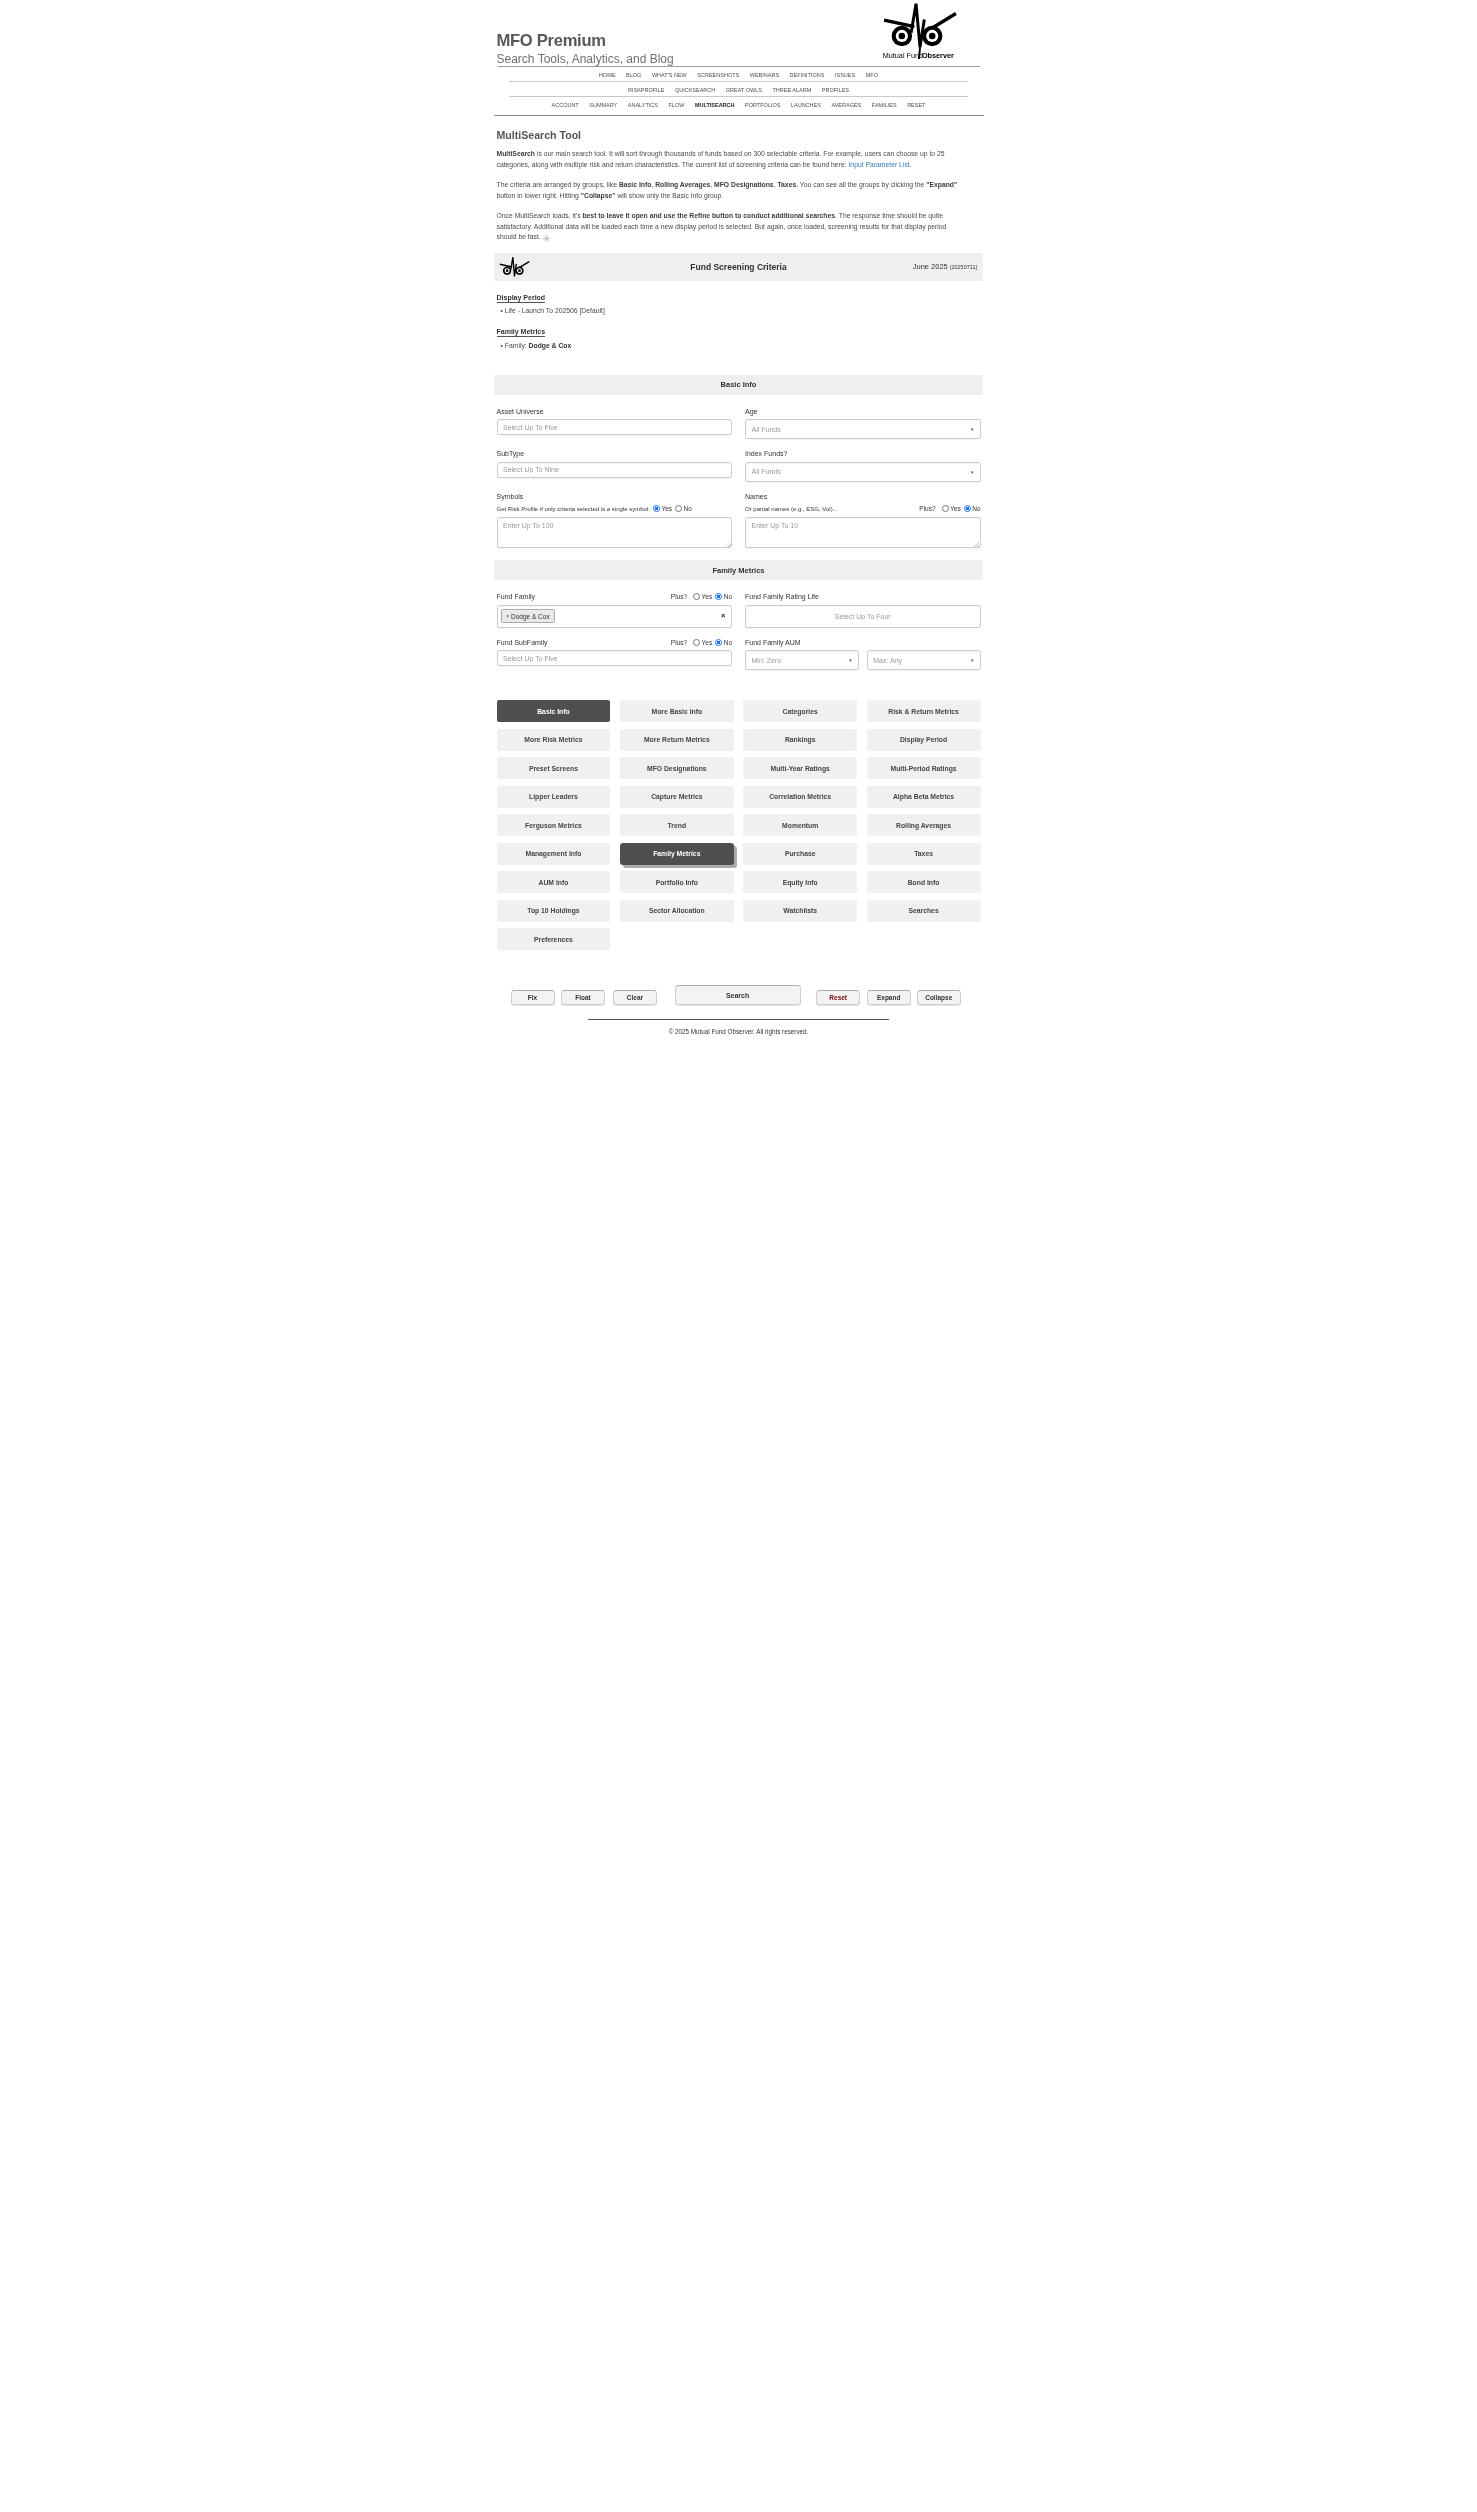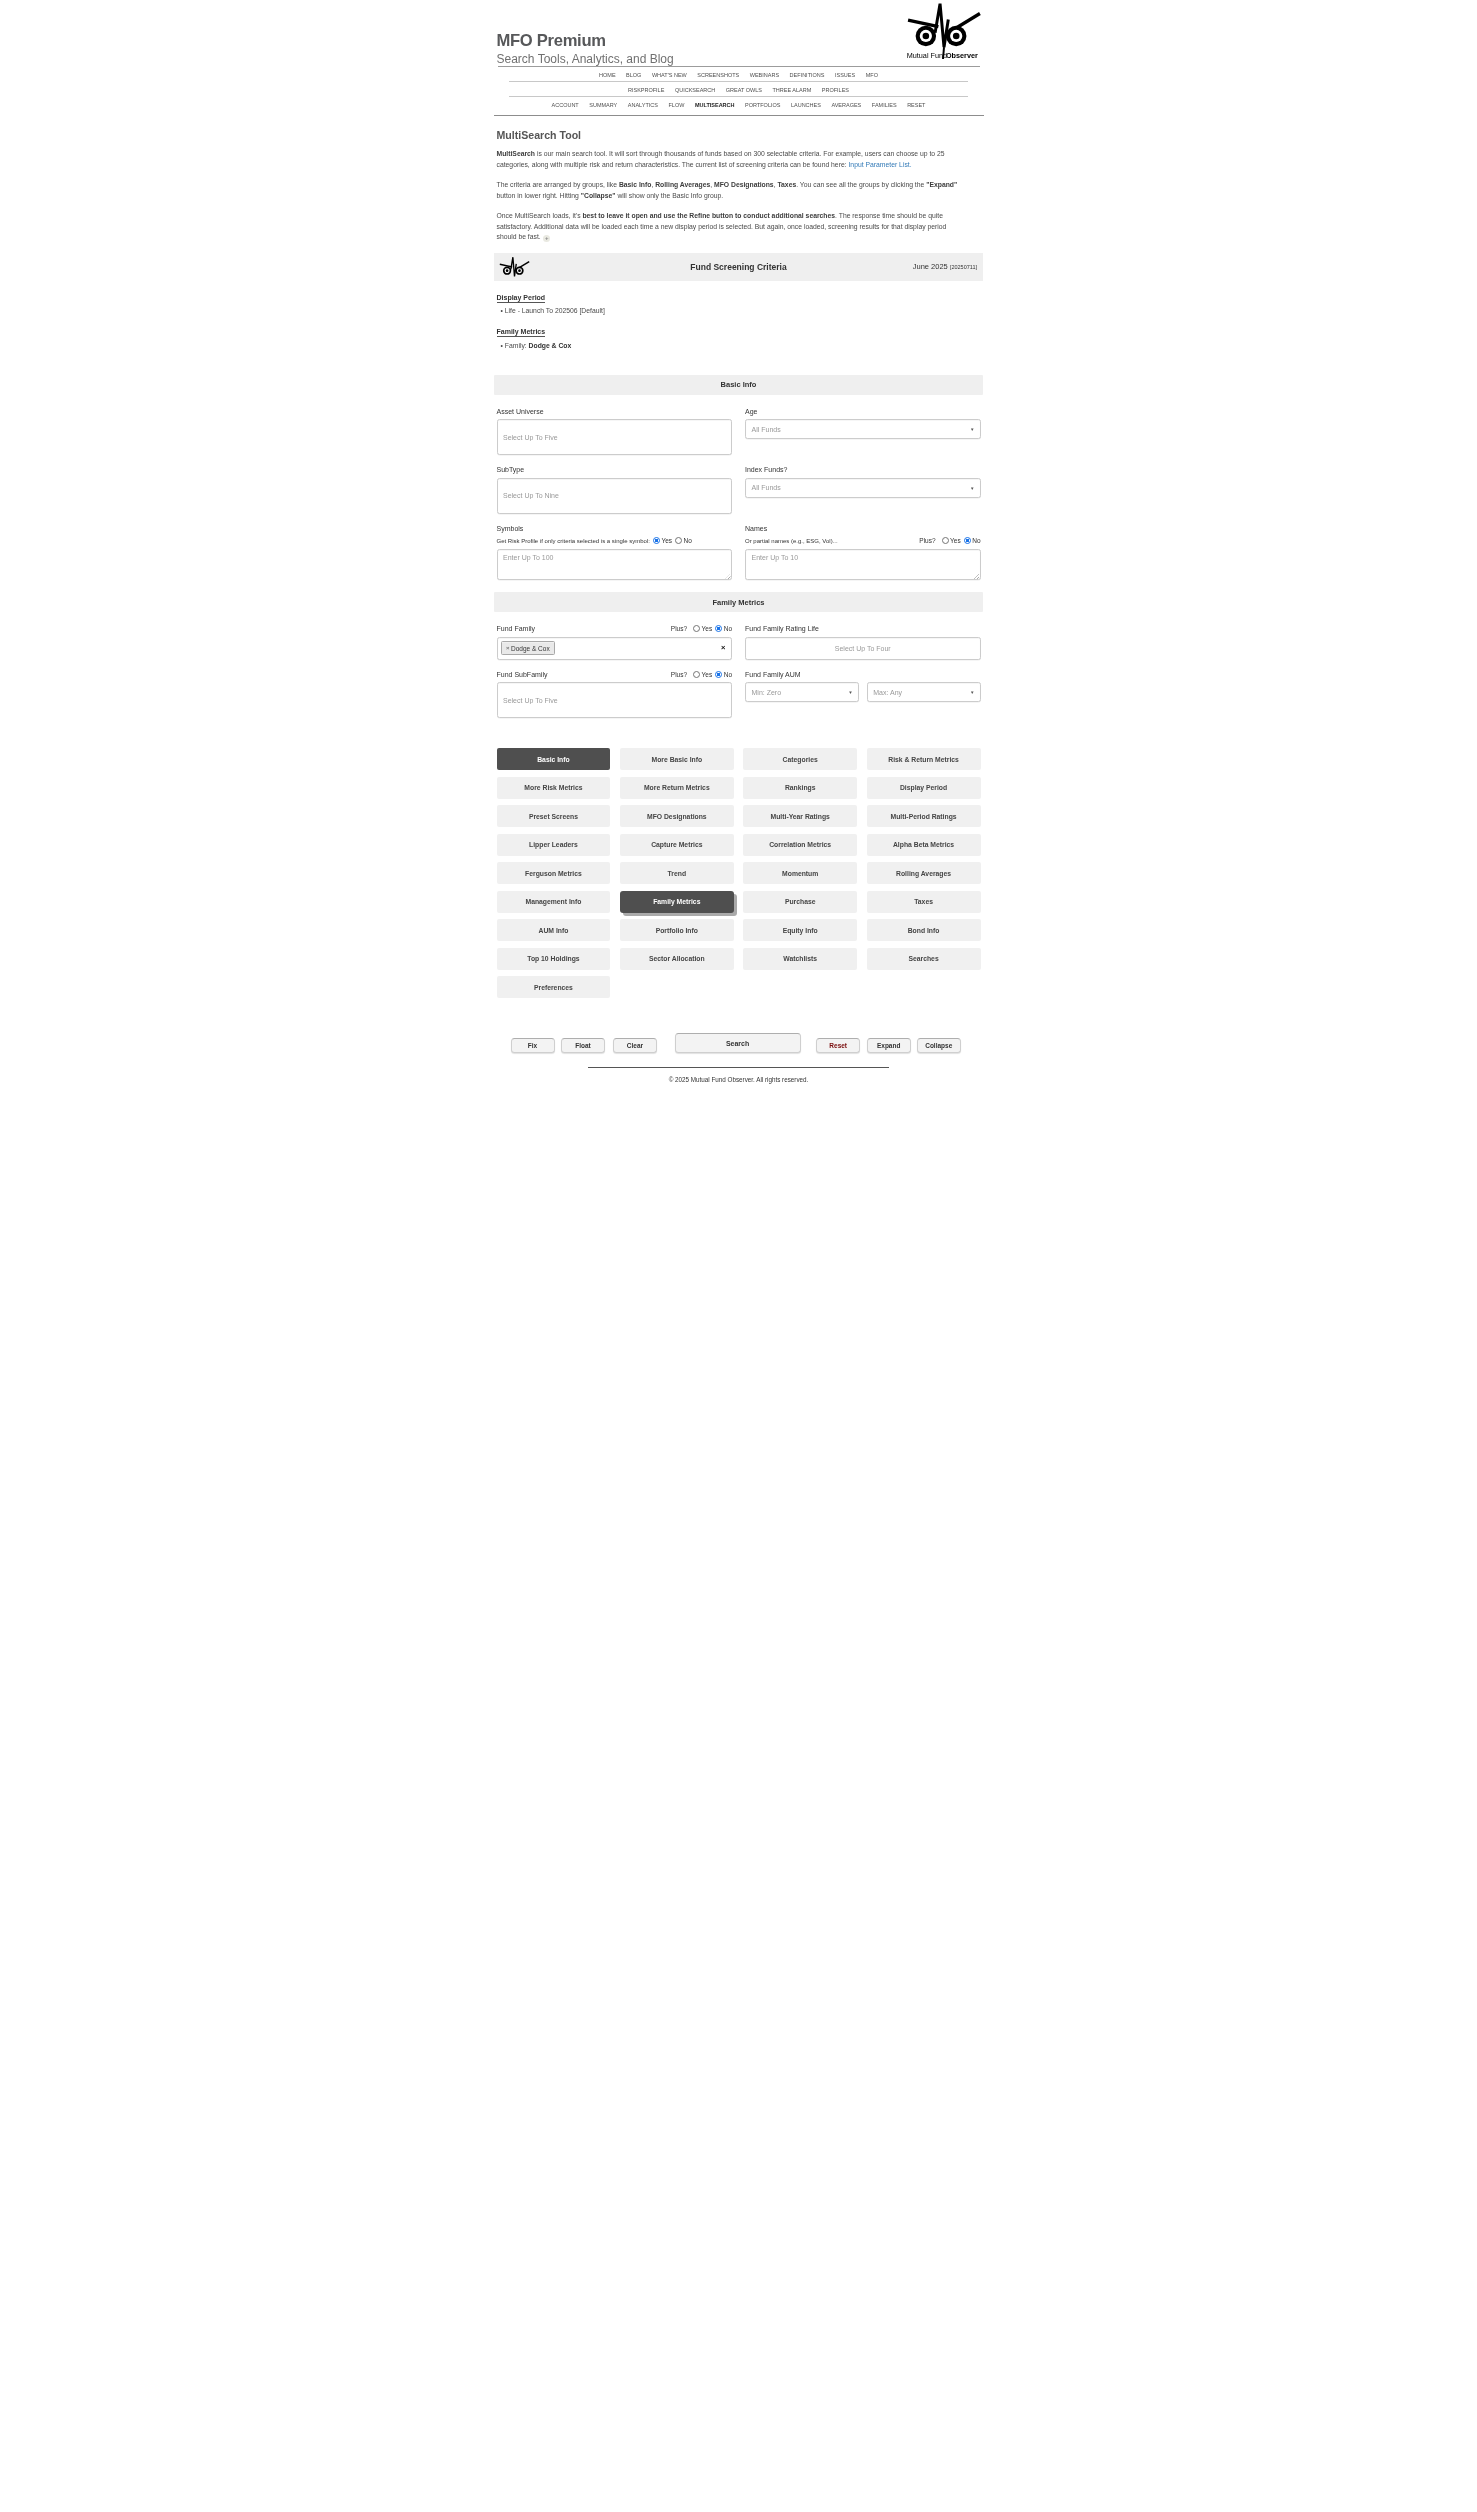--- a/index.html
+++ b/index.html
@@ -5,21 +5,21 @@
 <style>
   * { box-sizing: border-box; }
   html,body { margin:0; padding:0; background:#fff; }
   body { font-family:"Liberation Sans","DejaVu Sans",sans-serif; color:#444; }
   .page { width:492px; margin:0 auto; position:relative; min-height:987px; }
 
   
   .header { position:relative; height:66px; }
   .site-title { position:absolute; left:4px; top:31px; font-size:16.6px; font-weight:bold; color:#57585a; letter-spacing:-0.3px; }
   .site-sub { position:absolute; left:4px; top:52px; font-size:12px; color:#707070; }
-  .logo { position:absolute; right:3px; top:1px; width:76px; }
+  .logo { position:absolute; right:27px; top:1px; width:76px; }
   .hr-header { border:none; border-top:1px solid #9c9c9c; margin:0 5px; }
 
   
   .nav-row { text-align:center; font-size:5.5px; color:#4f4f4f; padding:5px 0 3px; }
   .nav-row span { margin:0 4.5px; cursor:pointer; white-space:nowrap; }
   .nav-row span.active { font-weight:bold; color:#222; }
   .nav-sep { border:none; border-top:0.5px solid #c8c8c8; margin:0 16.6px; }
   .hr-nav-bottom { border:none; border-top:1px solid #8d8d8d; margin:4px 1px 0; }
 
   
@@ -54,21 +54,21 @@
   .form-grid { display:grid; grid-template-columns:1fr 1fr; column-gap:13px; margin:0 4px; }
   .field { margin-bottom:10px; position:relative; }
   .label-row { display:flex; align-items:center; justify-content:space-between; min-height:9px; margin-bottom:3.5px; }
   .flabel { font-size:7px; color:#333; }
   .fnote { font-size:6px; color:#333; }
   .radio-group { font-size:6.5px; color:#333; display:inline-flex; align-items:center; white-space:nowrap; }
   .radio-group .plus { margin-right:3px; }
   input[type=radio] { appearance:none; -webkit-appearance:none; width:7px; height:7px; margin:0 1.5px 0 3px;
     border:1px solid #757575; border-radius:50%; background:#fff; vertical-align:-1px; cursor:pointer; }
   input[type=radio]:checked { border-color:#1a73e8; background:radial-gradient(circle,#1a73e8 0 1.8px,#fff 2px); }
-  .tinput { width:100%; height:36px; border:0.5px solid #ccc; border-radius:2.5px; padding:0 5.5px; font-size:7px;
+  .tinput { width:100%; height:16px; border:0.5px solid #ccc; border-radius:2.5px; padding:0 5.5px; font-size:7px;
     color:#444; font-family:inherit; box-shadow:inset 0 0.5px 1px rgba(0,0,0,0.07), 0 0.5px 0.5px rgba(0,0,0,0.08); outline:none; }
   .tinput::placeholder, .tarea::placeholder { color:#999; opacity:1; }
   .tall { height:23px;text-align:center; }
   .selectbox { position:relative; width:100%; height:20px; border:0.5px solid #ccc; border-radius:2.5px;
     background:#fff; display:flex; align-items:center; padding:0 5.5px; font-size:7px; color:#999;
     box-shadow:inset 0 0.5px 1px rgba(0,0,0,0.07), 0 0.5px 0.5px rgba(0,0,0,0.08); cursor:pointer; }
   .selectbox .arrow { position:absolute; right:5px; top:7px; font-size:4.5px; color:#555; }
   .tarea-wrap { position:relative; }
   .tarea { width:100%; height:31px; border:0.5px solid #ccc; border-radius:2.5px; padding:4px 5.5px; font-size:7px;
     color:#444; font-family:inherit; resize:none; box-shadow:inset 0 0.5px 1px rgba(0,0,0,0.07), 0 0.5px 0.5px rgba(0,0,0,0.08); outline:none; }

